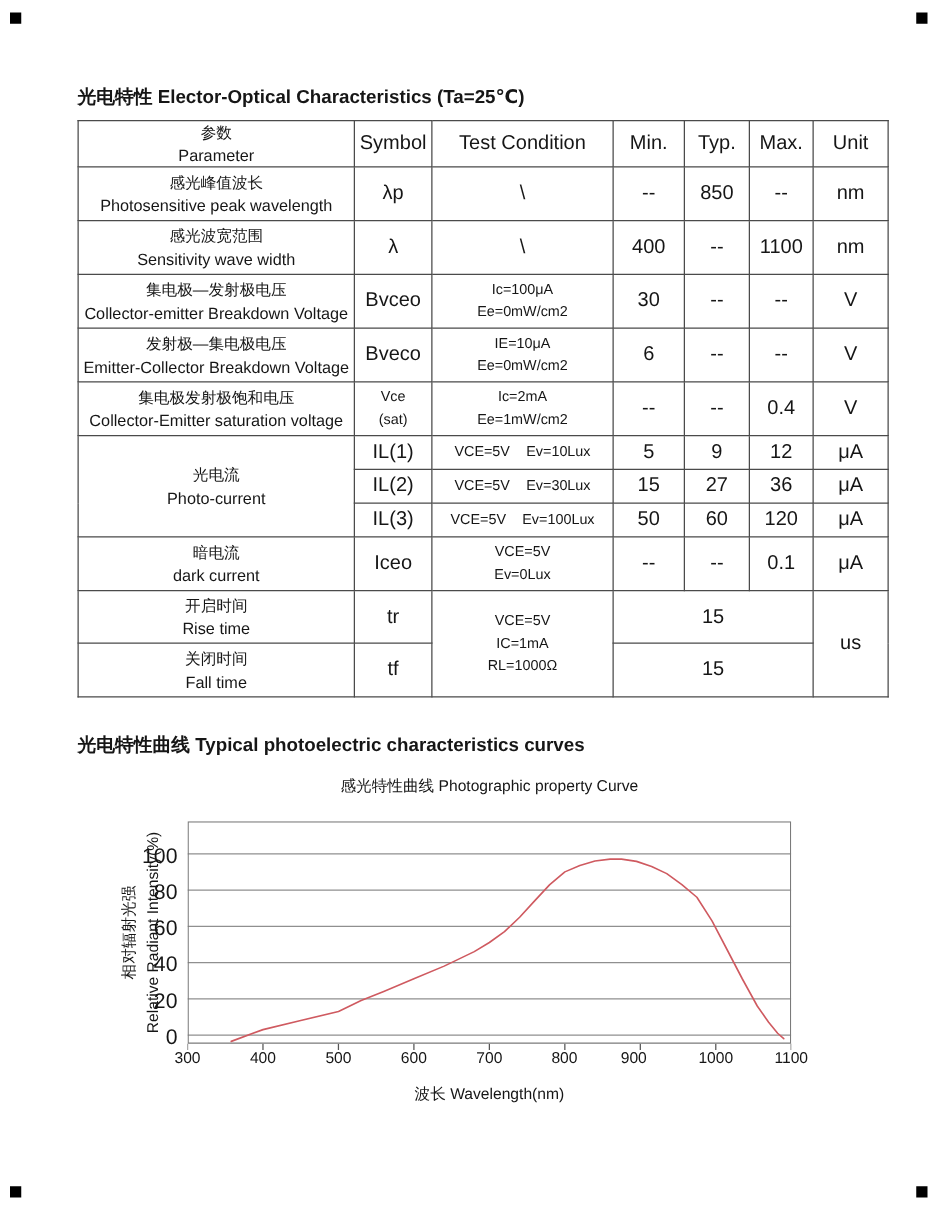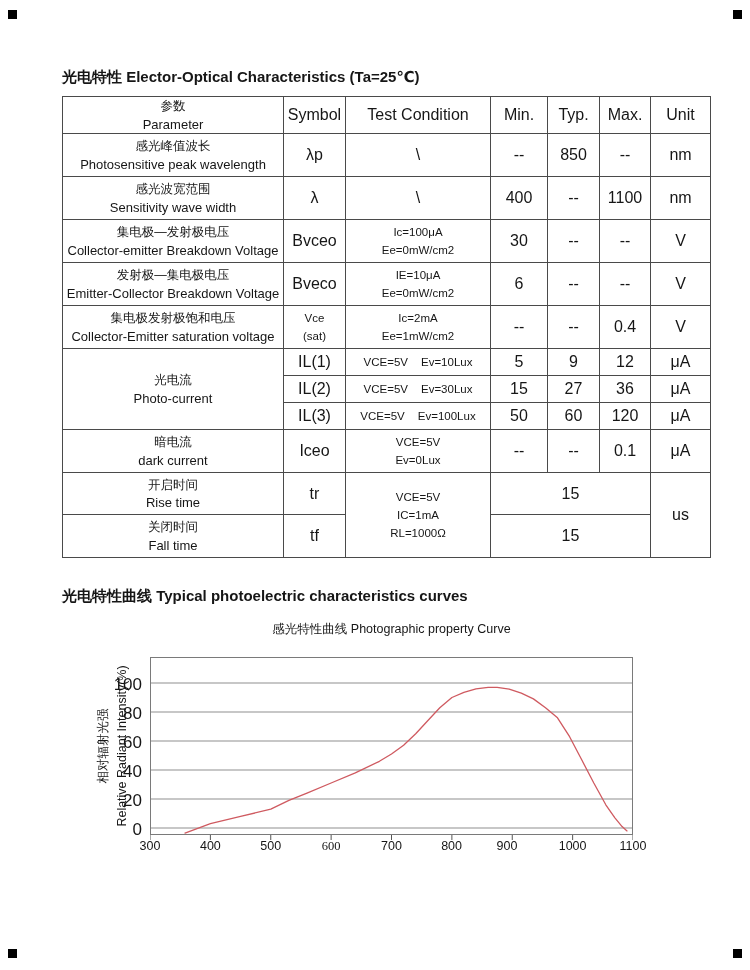--- a/index.html
+++ b/index.html
@@ -269,20 +269,21 @@
   <div id="tick-labels">
       <div class="ytick" style="top: 163px;">0</div>
       <div class="ytick" style="top: 134px;">20</div>
       <div class="ytick" style="top: 105px;">40</div>
       <div class="ytick" style="top: 76px;">60</div>
       <div class="ytick" style="top: 47px;">80</div>
       <div class="ytick" style="top: 18px;">100</div>
       <div class="xtick" style="left: -25px;">300</div>
       <div class="xtick" style="left: 35.375px;">400</div>
       <div class="xtick" style="left: 95.75px;">500</div>
-      <div class="xtick" style="left: 156.125px; font-family: Liberation Serif, serif;">600</div>
+      <div class="xtick" style="left: 156.125px;">600</div>
       <div class="xtick" style="left: 216.5px;">700</div>
       <div class="xtick" style="left: 262px; text-align: right;">800</div>
       <div class="xtick" style="left: 332px;">900</div>
       <div class="xtick" style="left: 397.625px;">1000</div>
       <div class="xtick" style="left: 458px;">1100</div>
     </div>
+  <div id="x-axis-title">波长  Wavelength(nm)</div>
 </div>
 
 </body></html>

